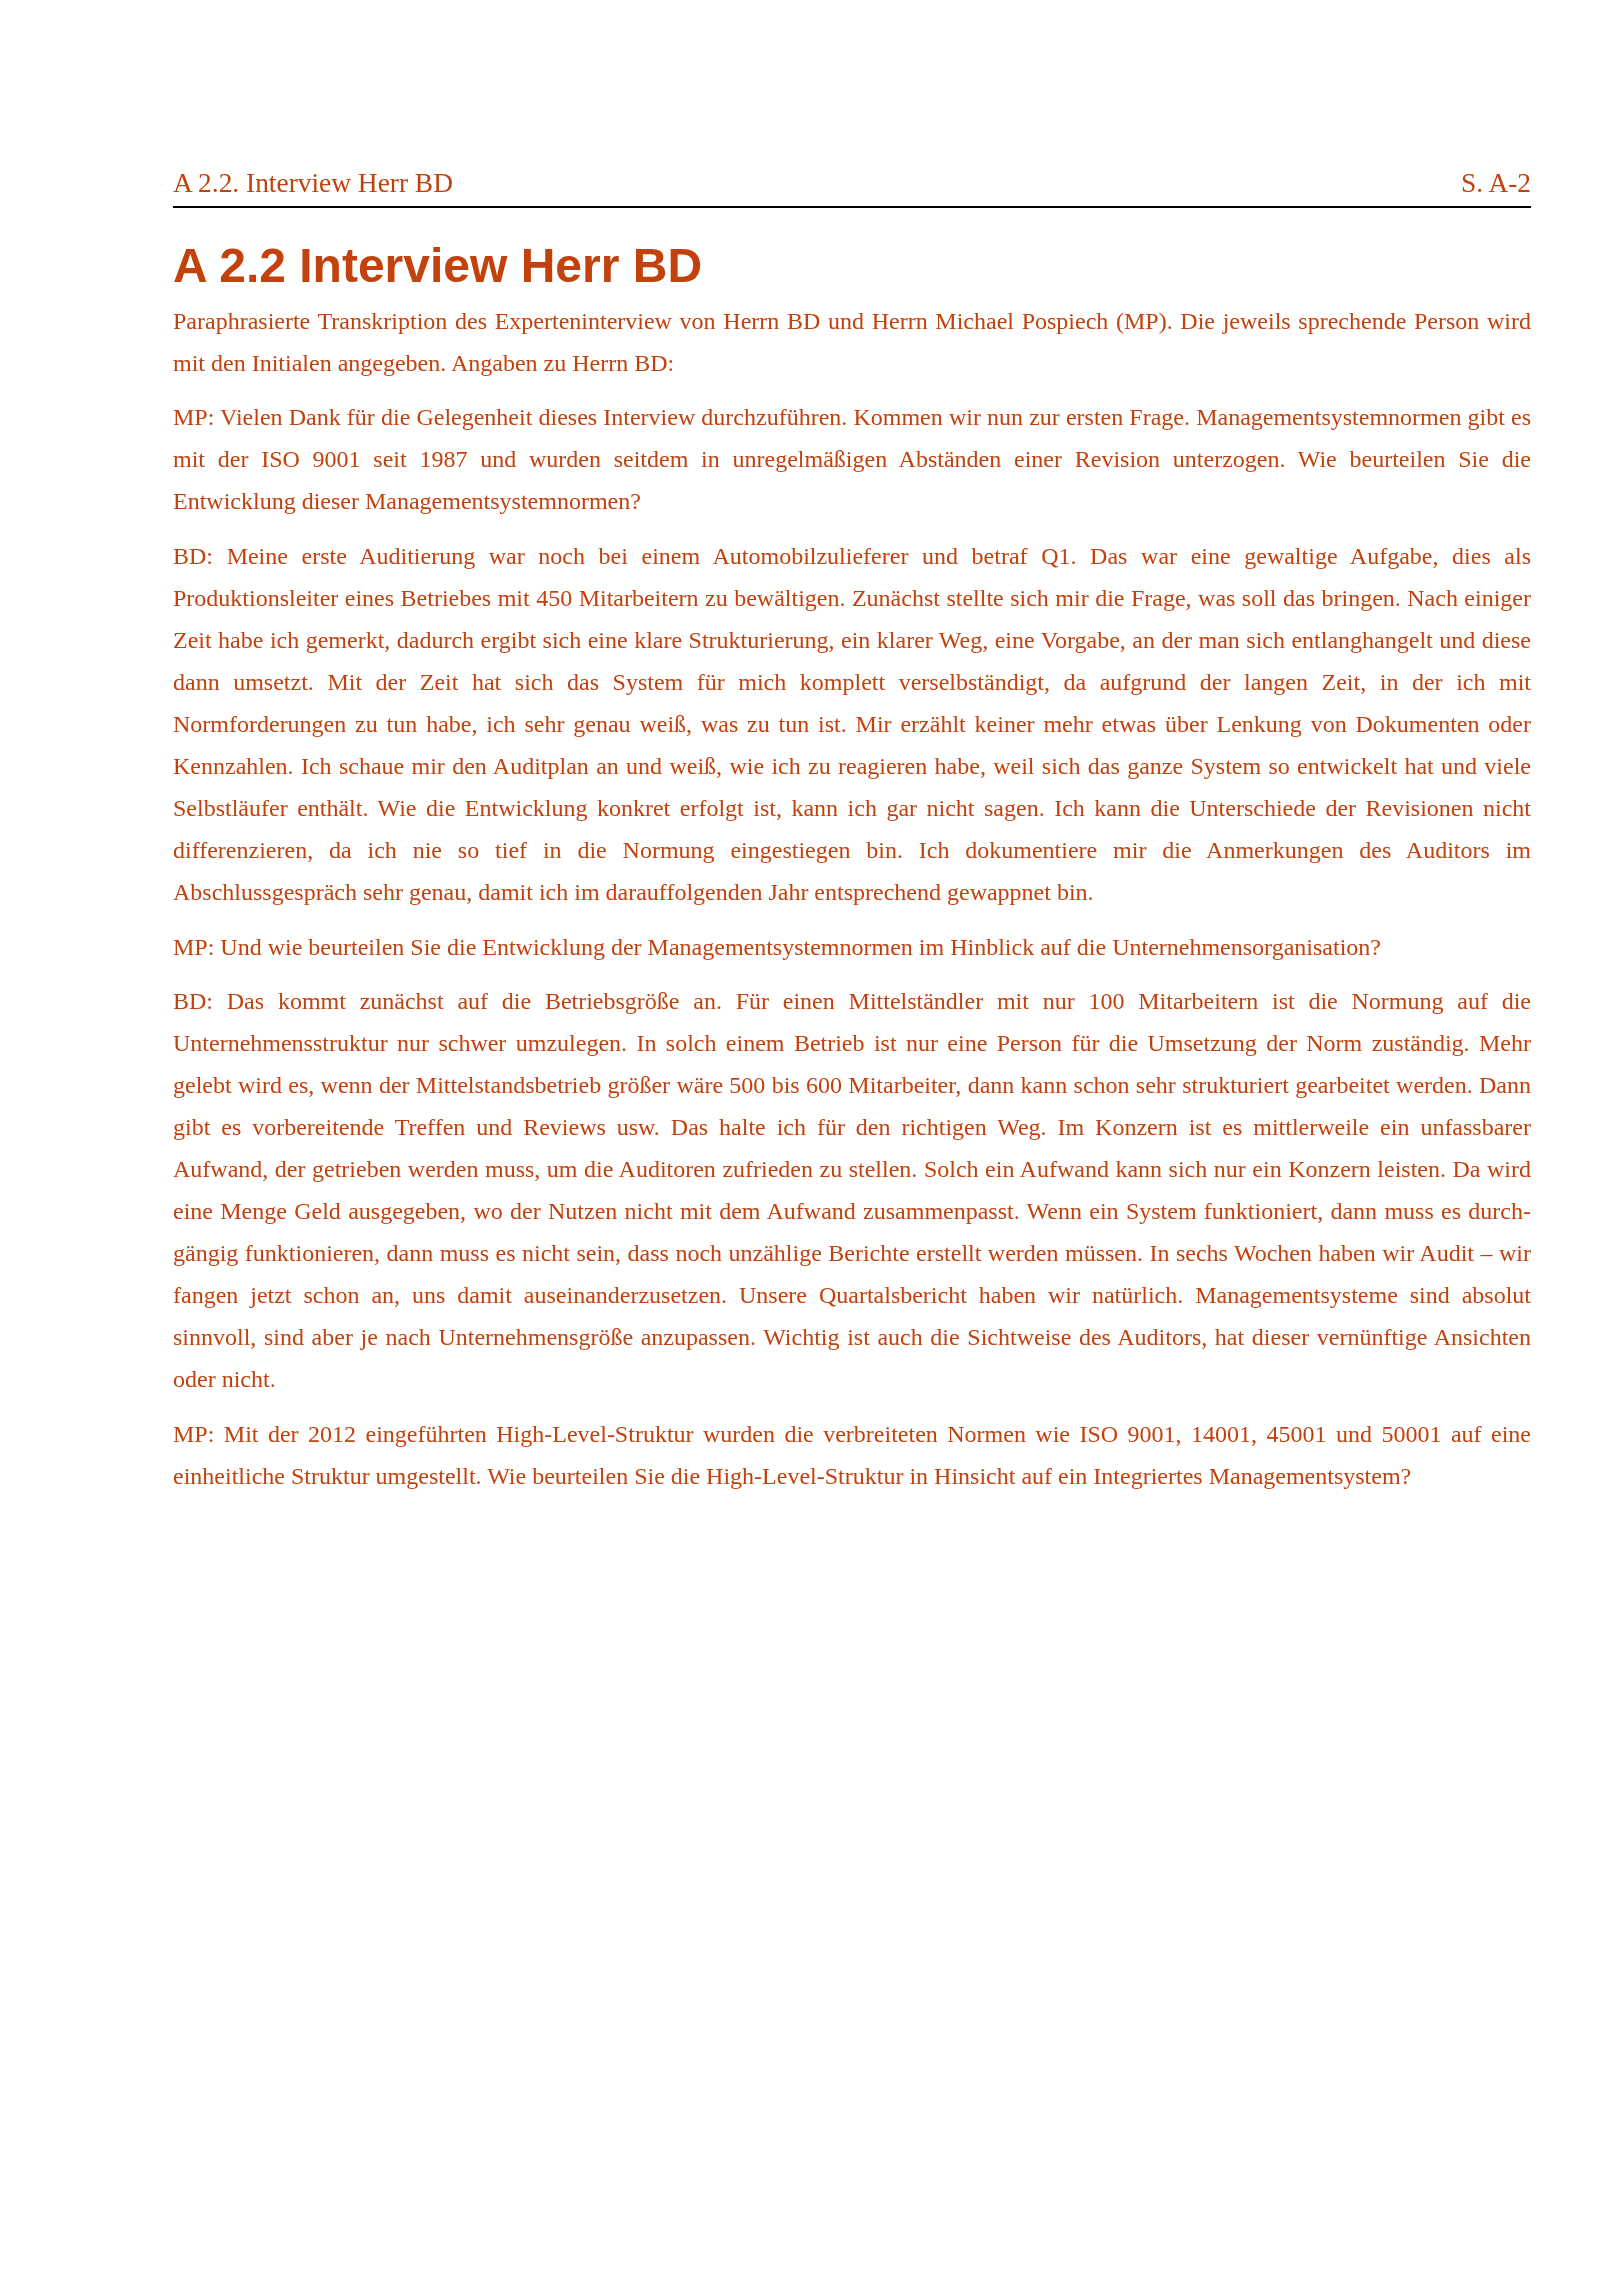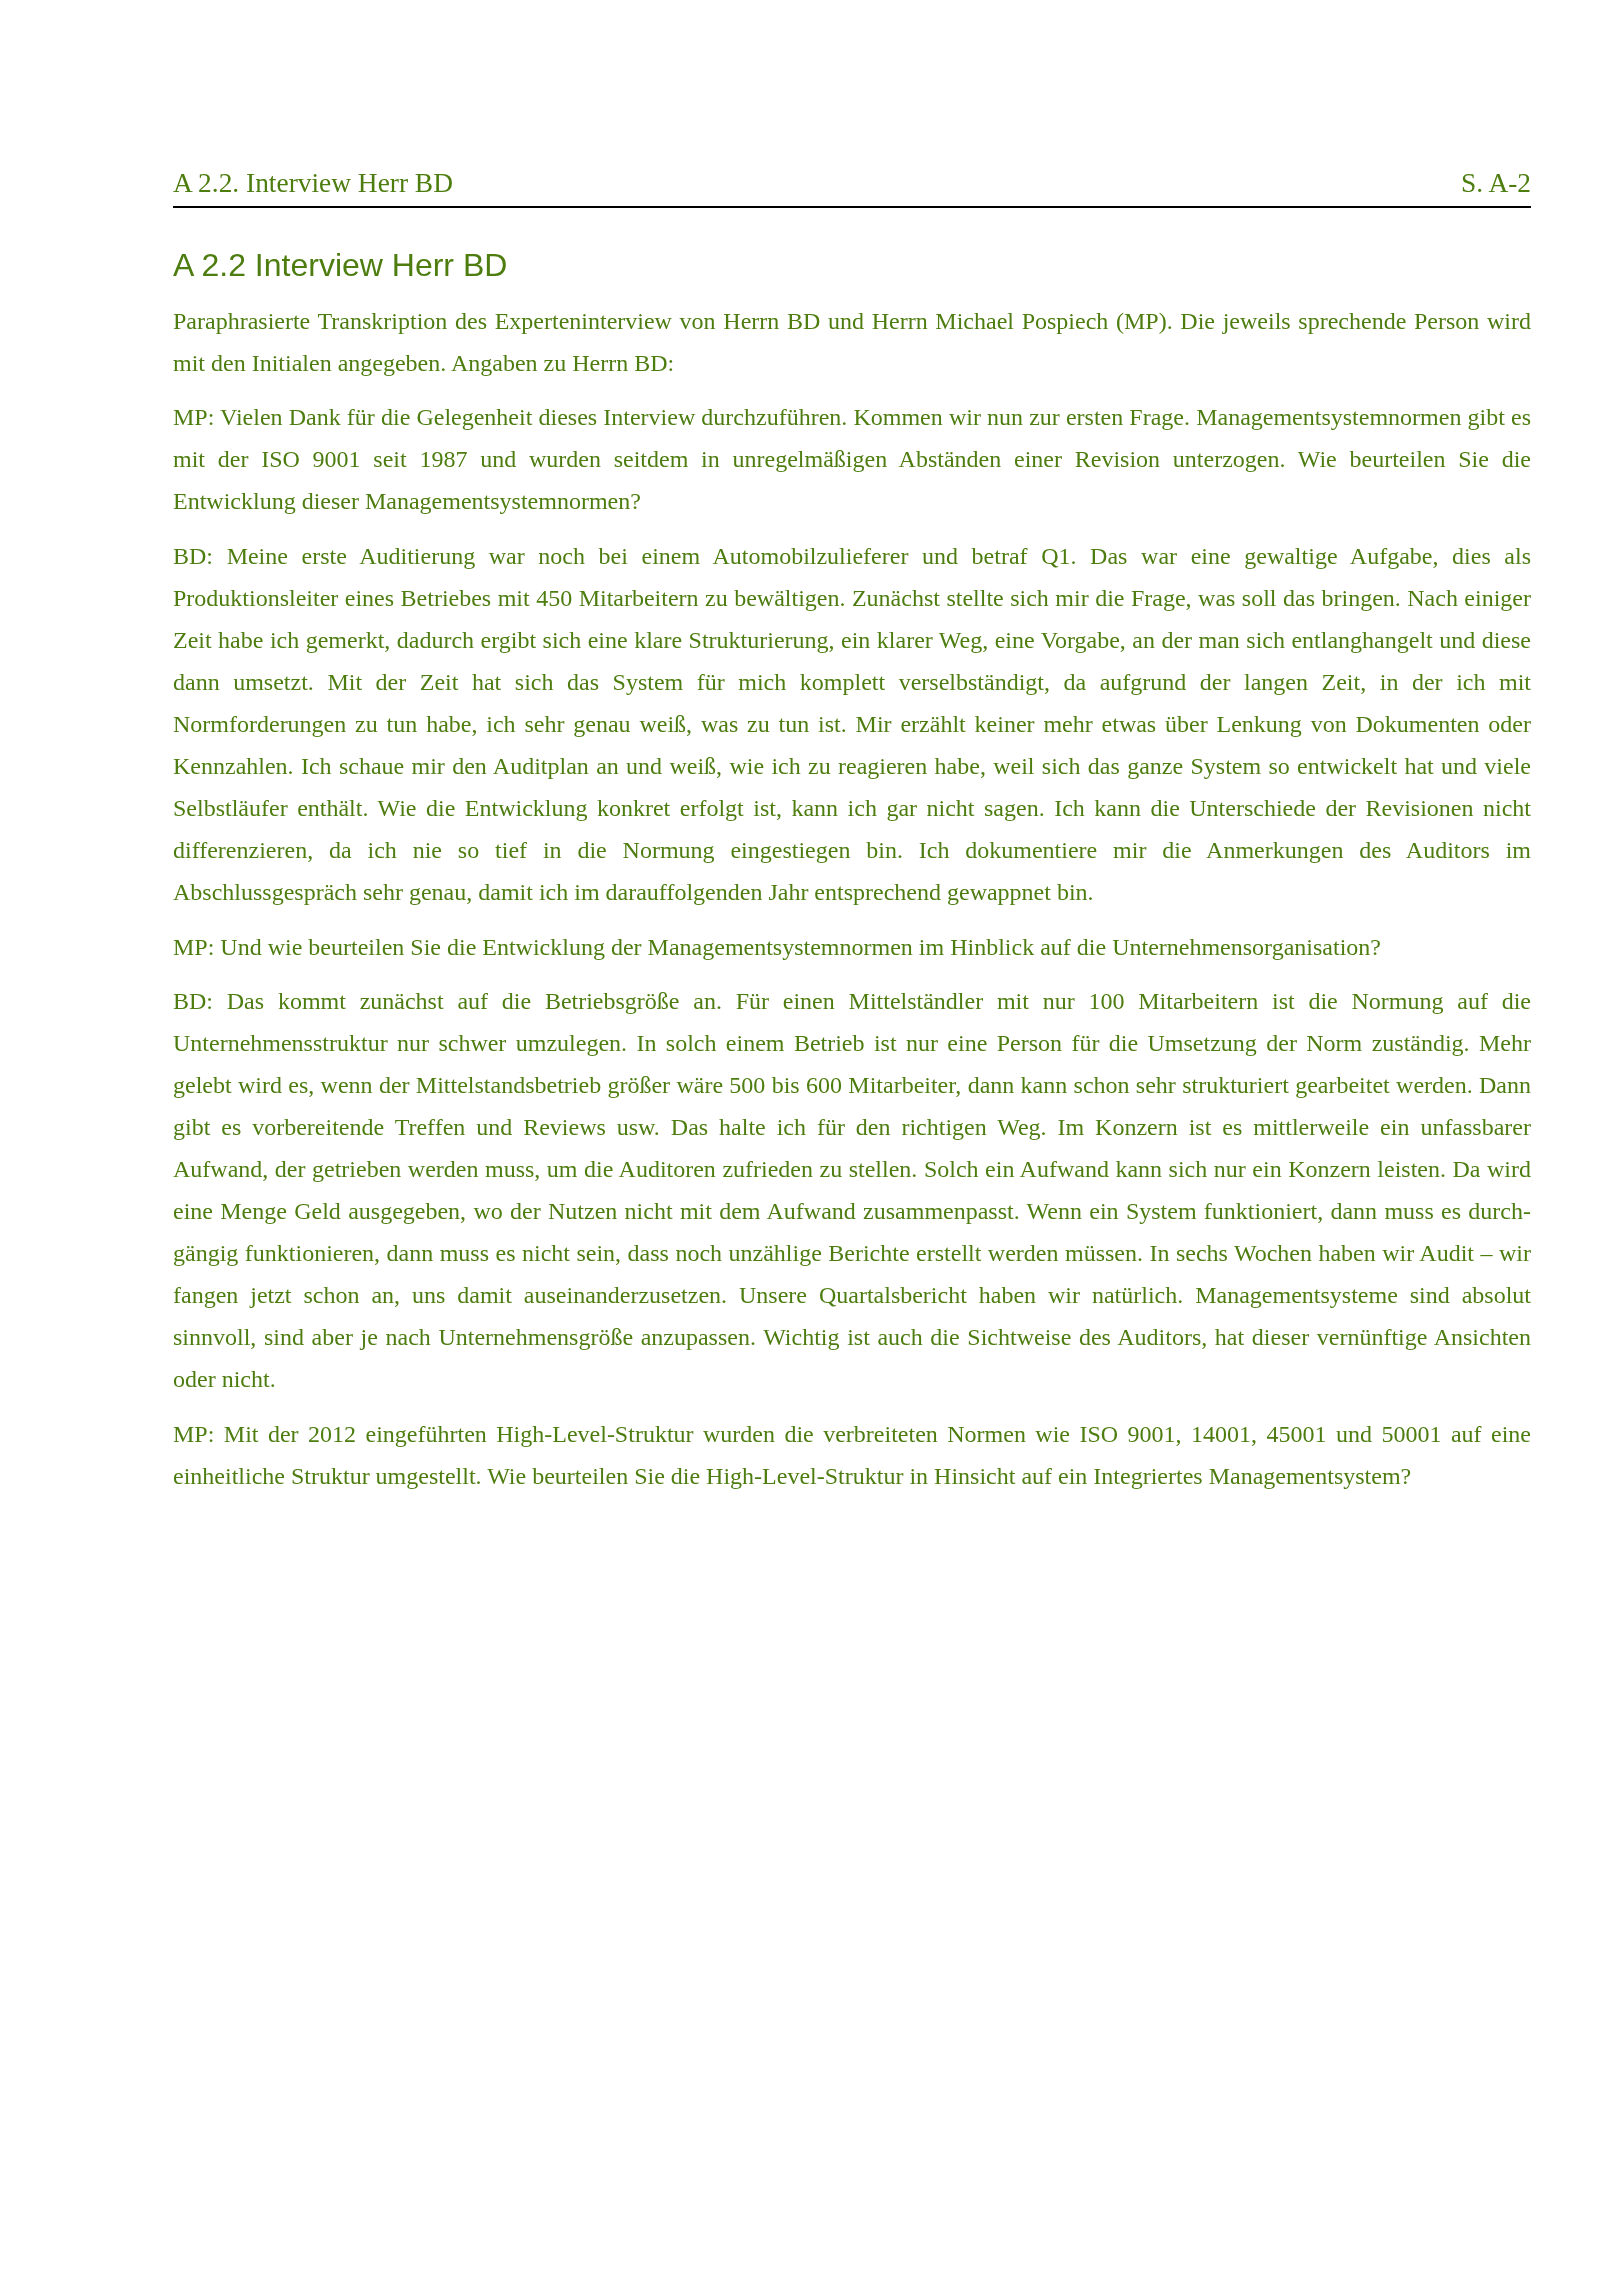--- a/index.html
+++ b/index.html
@@ -1,28 +1,28 @@
 <!DOCTYPE html>
 <html><head>
   <meta charset="utf-8">
   <style>
     html, body { margin: 0; padding: 0; background: #ffffff; }
     body { width: 1621px; height: 2293px; position: relative; overflow: hidden; }
     .page {
       position: absolute; left: 173px; top: 167px; width: 1358px;
-      font-family: "Liberation Serif", "DejaVu Serif", serif; color: #4d7c0f;
+      font-family: "Liberation Serif", "DejaVu Serif", serif; color: #c2410c;
     }
     .running-header {
       display: flex; justify-content: space-between; align-items: flex-end;
       font-size: 27.4px; line-height: 33px; padding-bottom: 5.9px;
       border-bottom: 2.5px solid #000;
     }
     h1 {
       font-family: "Liberation Sans", "DejaVu Sans", sans-serif;
-      font-weight: normal; font-size: 32px; line-height: 49px;
+      font-weight: bold; font-size: 48px; line-height: 49px;
       margin: 33px 0 9.8px 0;
     }
     p {
       font-size: 24px; line-height: 42px; margin: 0 0 12.7px 0;
       text-align: justify; hyphens: manual;
     }
     .speaker { font-weight: normal; }
   </style>
 </head>
 <body>

